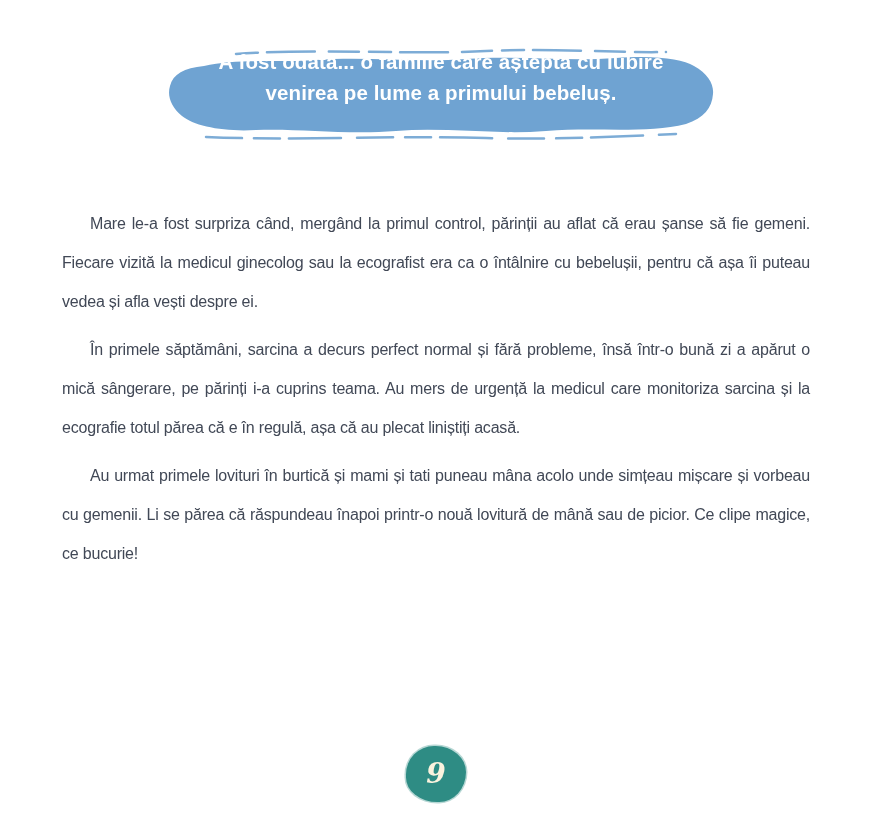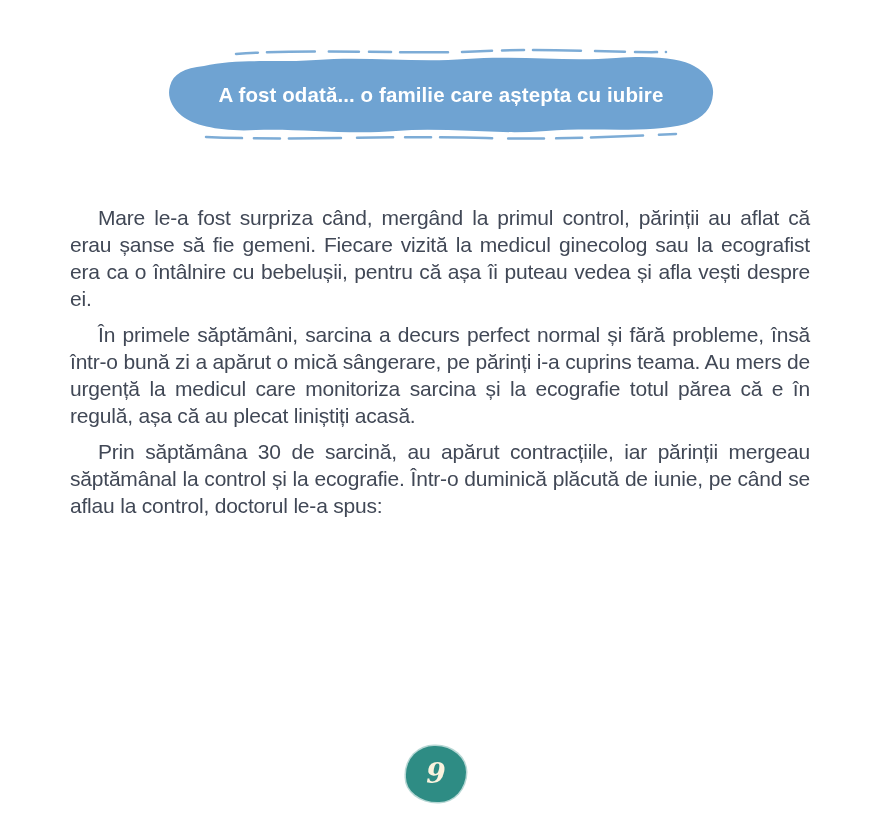--- a/index.html
+++ b/index.html
@@ -33,47 +33,47 @@
   }
   .banner-text {
     position: absolute;
     left: 0;
     top: 0;
     width: 100%;
     height: 100%;
     display: flex;
     flex-direction: column;
     align-items: center;
-    justify-content: center;
+    justify-content: flex-start;
     text-align: center;
     color: #ffffff;
     font-size: 20.5px;
     font-weight: bold;
     line-height: 31px;
     letter-spacing: 0.1px;
     padding: 0 20px;
     box-sizing: border-box;
   }
 
   
   .story {
     position: absolute;
     left: 0;
     top: 204px;
     width: 100%;
     padding: 0 62px;
     box-sizing: border-box;
   }
   .story p {
-    margin: 0 0 9px 8px;
+    margin: 0 0 9px 0;
     text-align: justify;
     text-indent: 28px;
-    font-size: 21px;
+    font-size: 16px;
     letter-spacing: -0.2px;
-    line-height: 27px;
+    line-height: 39px;
     color: #414856;
   }
 
   
   .page-footer {
     position: absolute;
     left: 0;
     bottom: 26px;
     width: 100%;
     display: flex;
@@ -117,27 +117,28 @@
         C 330 89, 280 81, 230 85
         C 180 89, 130 82, 90 84
         C 58 86, 28 80, 16 70
         C 5 61, 1 50, 4 40
         C 7 28, 18 22, 38 20 Z"></path>
       <path fill="none" stroke="#6FA3D2" stroke-width="2.5" stroke-linecap="round" stroke-dasharray="22 9 48 14 30 10" opacity="0.9" d="M 70 8 C 150 2, 240 9, 320 5 C 390 2, 450 7, 500 6"></path>
       <path fill="none" stroke="#6FA3D2" stroke-width="2.5" stroke-linecap="round" stroke-dasharray="36 12 26 9 52 16" opacity="0.9" d="M 40 91 C 130 95, 230 89, 320 92 C 400 94, 460 90, 510 88"></path>
     </svg>
     <div class="banner-text">
       <span>A fost odată... o familie care aștepta cu iubire</span>
+      <span>venirea pe lume a primului bebeluș.</span>
     </div>
   </div>
 
   <main class="story">
     <p>Mare le-a fost surpriza când, mergând la primul control, părinții au aflat că erau șanse să fie gemeni. Fiecare vizită la medicul ginecolog sau la ecografist era ca o întâlnire cu bebelușii, pentru că așa îi puteau vedea și afla vești despre ei.</p>
     <p>În primele săptămâni, sarcina a decurs perfect normal și fără probleme, însă într-o bună zi a apărut o mică sângerare, pe părinți i-a cuprins teama. Au mers de urgență la medicul care monitoriza sarcina și la ecografie totul părea că e în regulă, așa că au plecat liniștiți acasă.</p>
-    <p>Prin săptămâna 30 de sarcină, au apărut contracțiile, iar părinții mergeau săptămânal la control și la ecografie. Într-o duminică plăcută de iunie, pe când se aflau la control, doctorul le-a spus:</p>
+    <p>Au urmat primele lovituri în burtică și mami și tati puneau mâna acolo unde simțeau mișcare și vorbeau cu gemenii. Li se părea că răspundeau înapoi printr-o nouă lovitură de mână sau de picior. Ce clipe magice, ce bucurie!</p>
   </main>
 
   <footer class="page-footer">
     <div class="page-badge">
       <span class="page-num">9</span>
     </div>
   </footer>
 
 </div>
 

